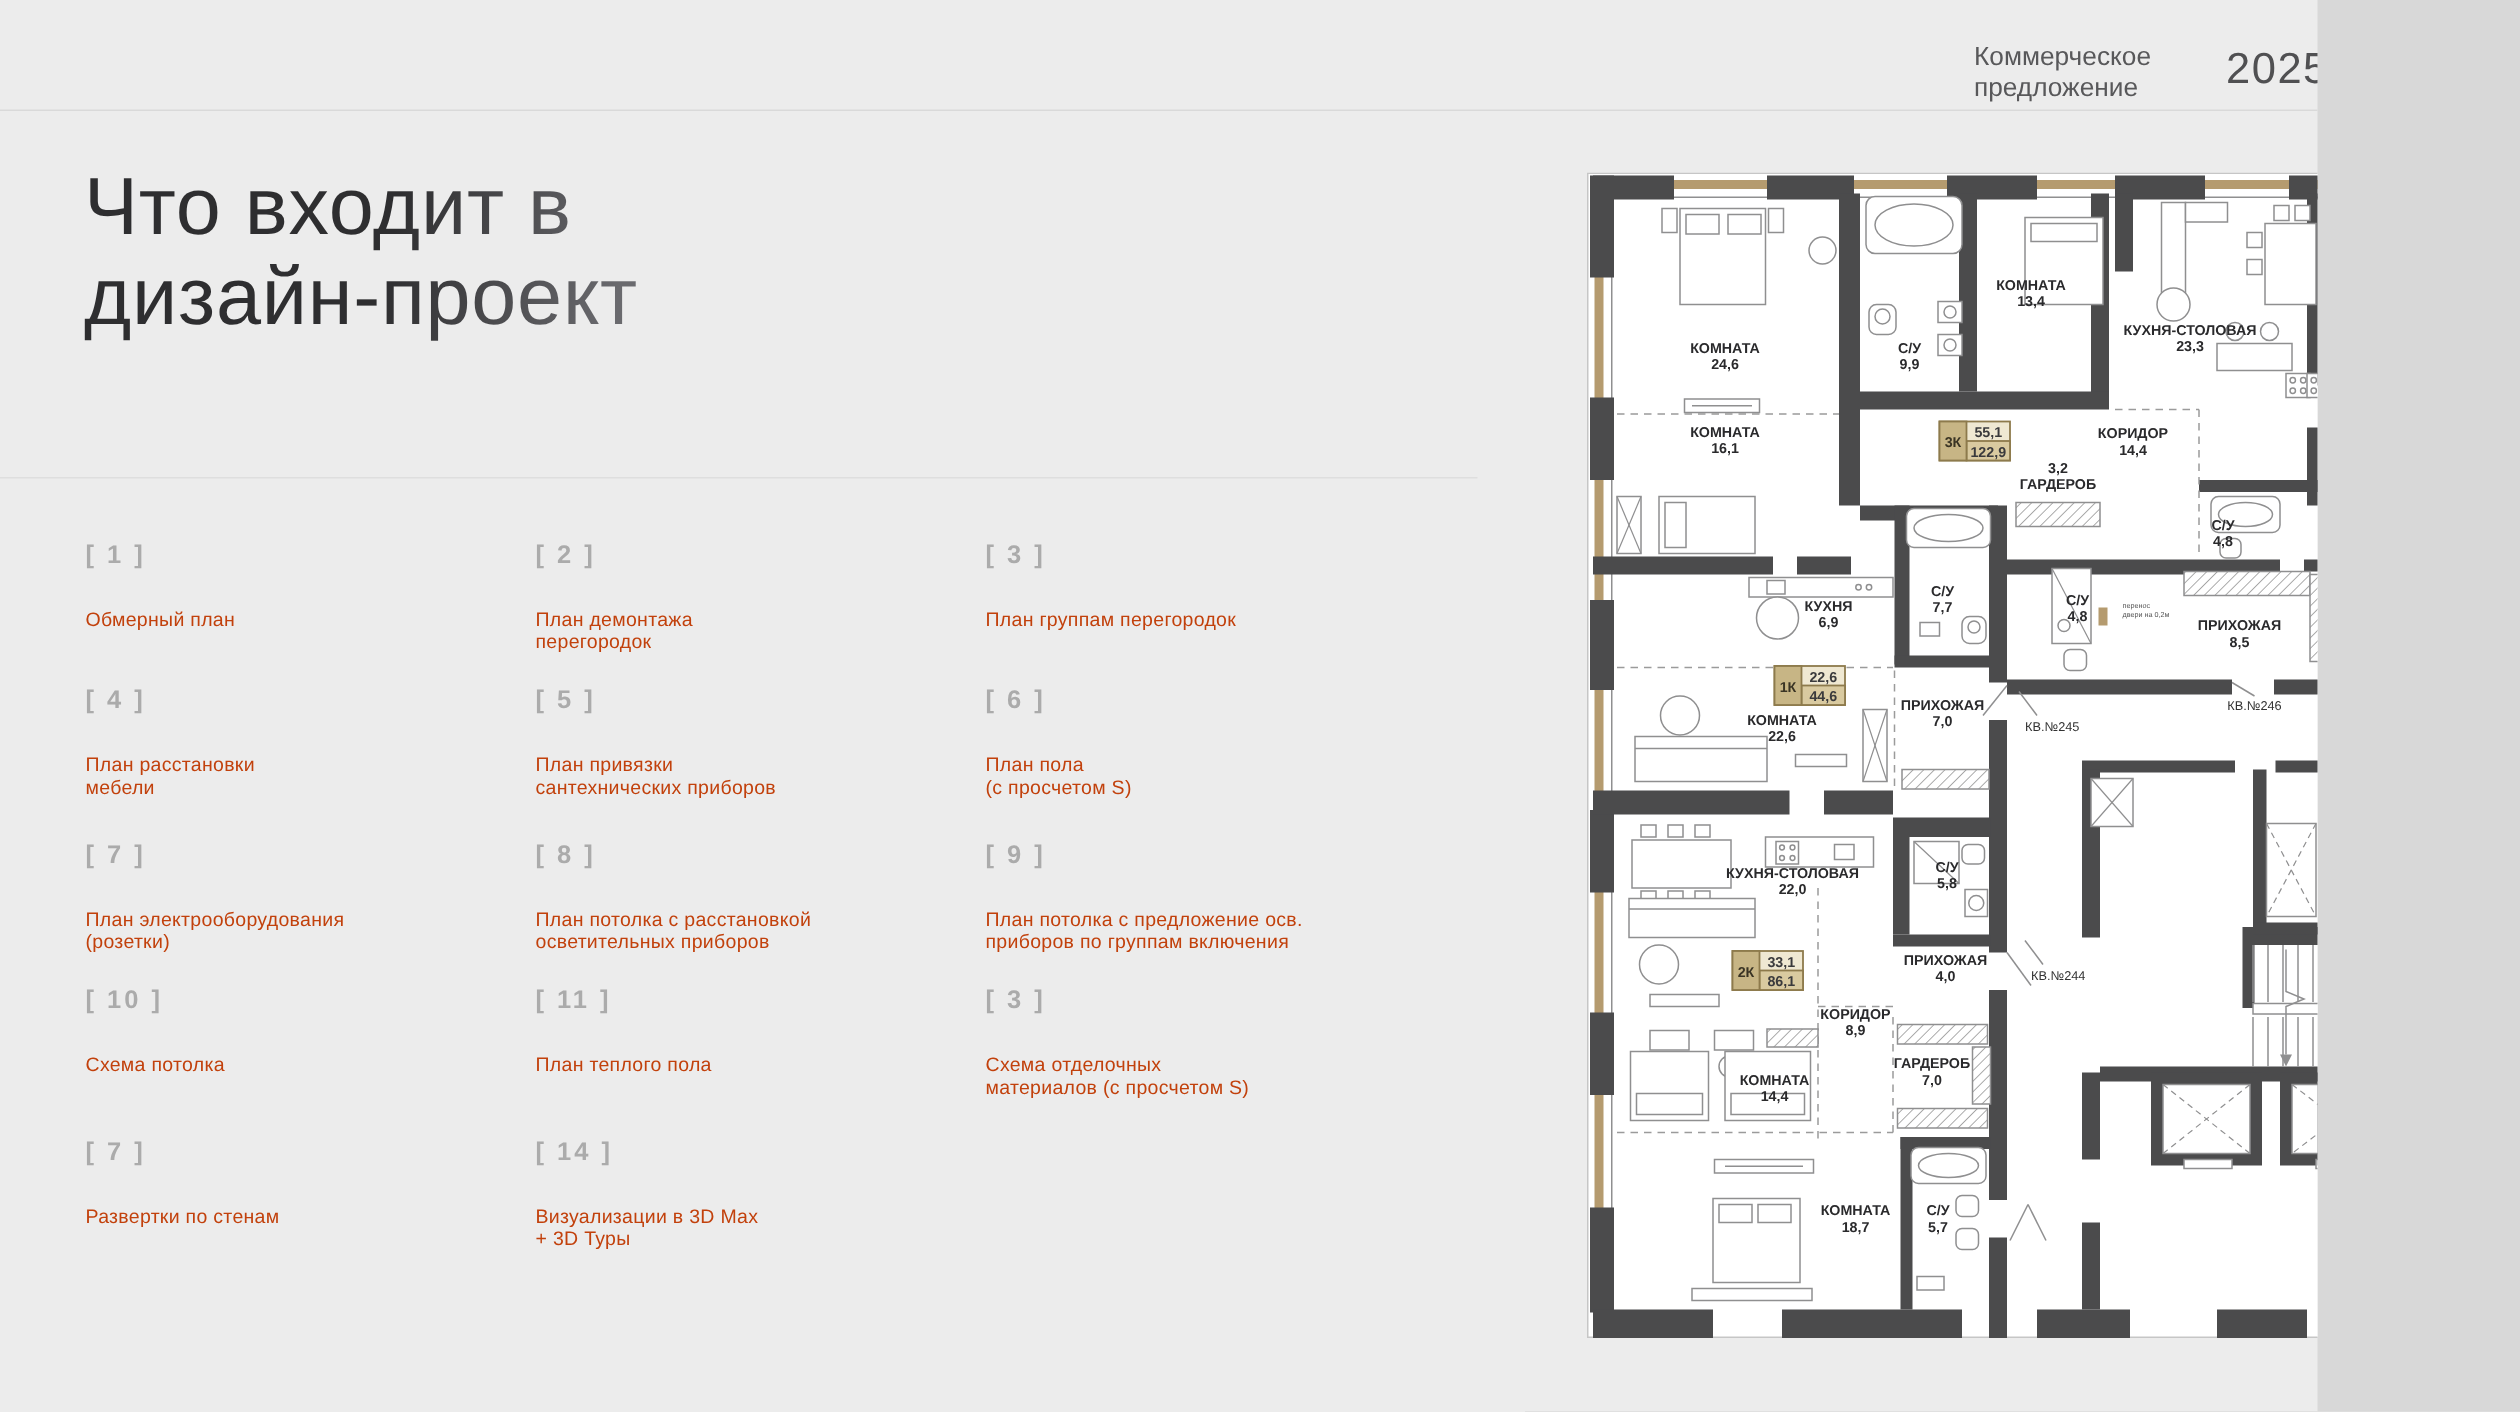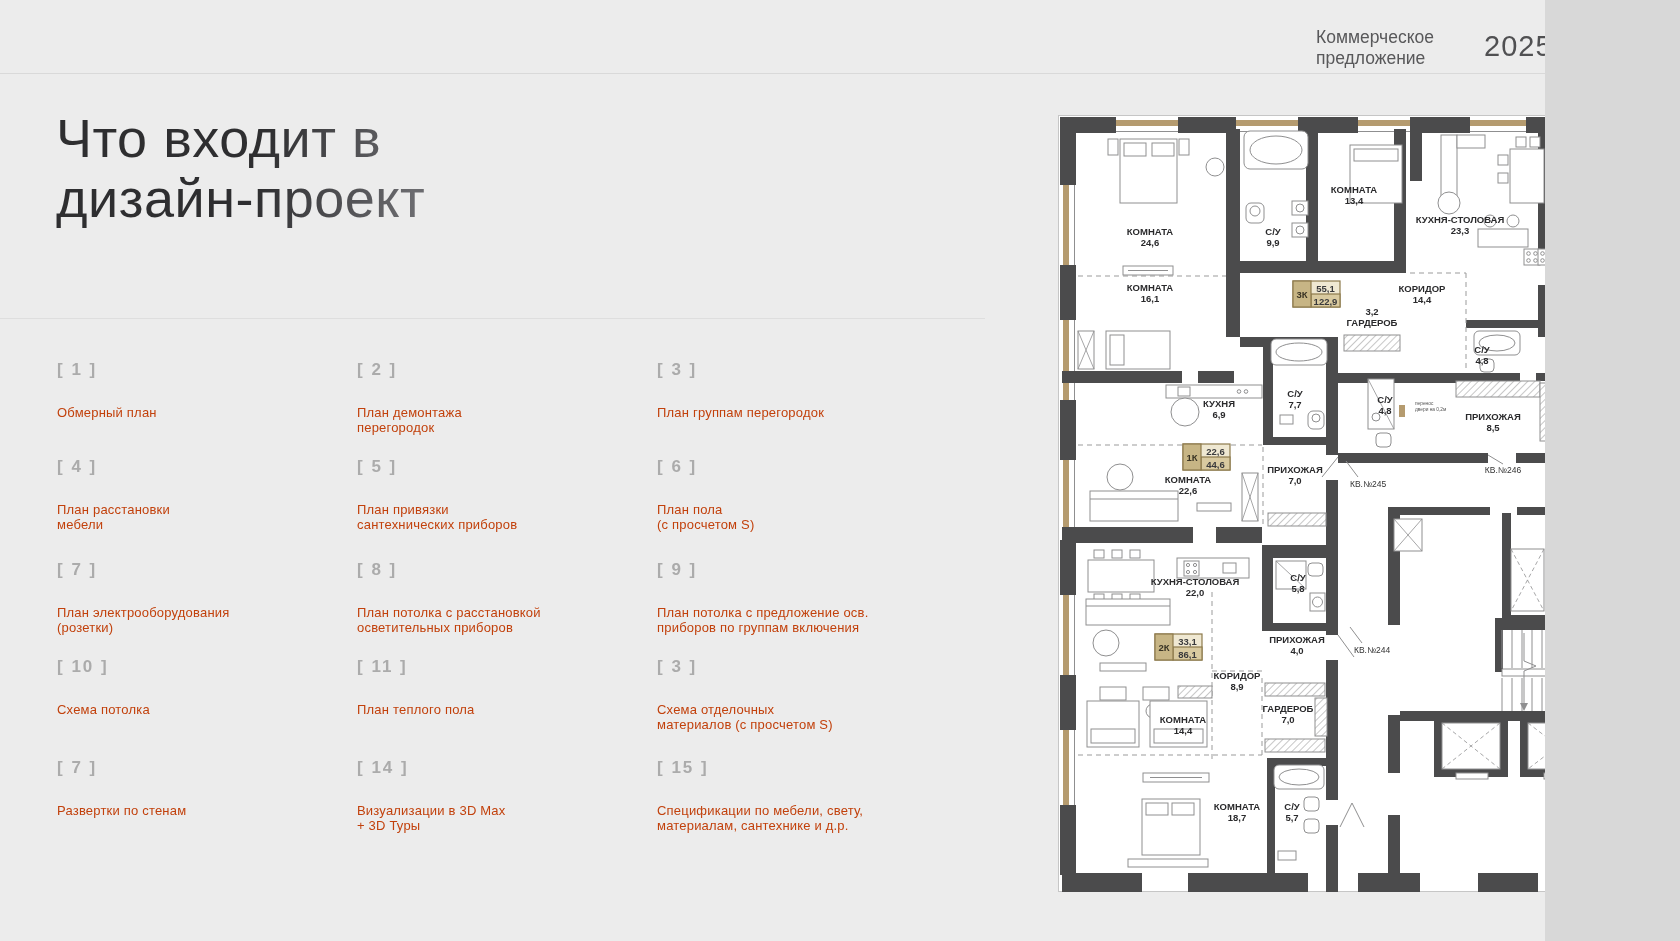--- a/index.html
+++ b/index.html
@@ -109,25 +109,20 @@
 материалов (с просчетом S)</div>
       </div>
     <div class="item">
         <div class="num">[ 7 ]</div>
         <div class="label">Развертки по стенам</div>
       </div>
     <div class="item">
         <div class="num">[ 14 ]</div>
         <div class="label">Визуализации в 3D Max
 + 3D Туры</div>
-      </div>
-    <div class="item">
-        <div class="num">[ 15 ]</div>
-        <div class="label">Спецификации по  мебели, свету,
-материалам, сантехнике и д.р.</div>
       </div>
   </section>
 
   <figure class="plan">
     <svg width="574" height="777" viewBox="0 0 574 777">
       <defs>
         <pattern id="hatch" width="5" height="5" pat="" patternUnits="userSpaceOnUse" patternTransform="rotate(45)">
           <rect width="5" height="5" fill="#fff"></rect>
             <line x1="0" y1="0" x2="0" y2="5" stroke="#8f8f90" stroke-width="1"></line>
         </pattern>

